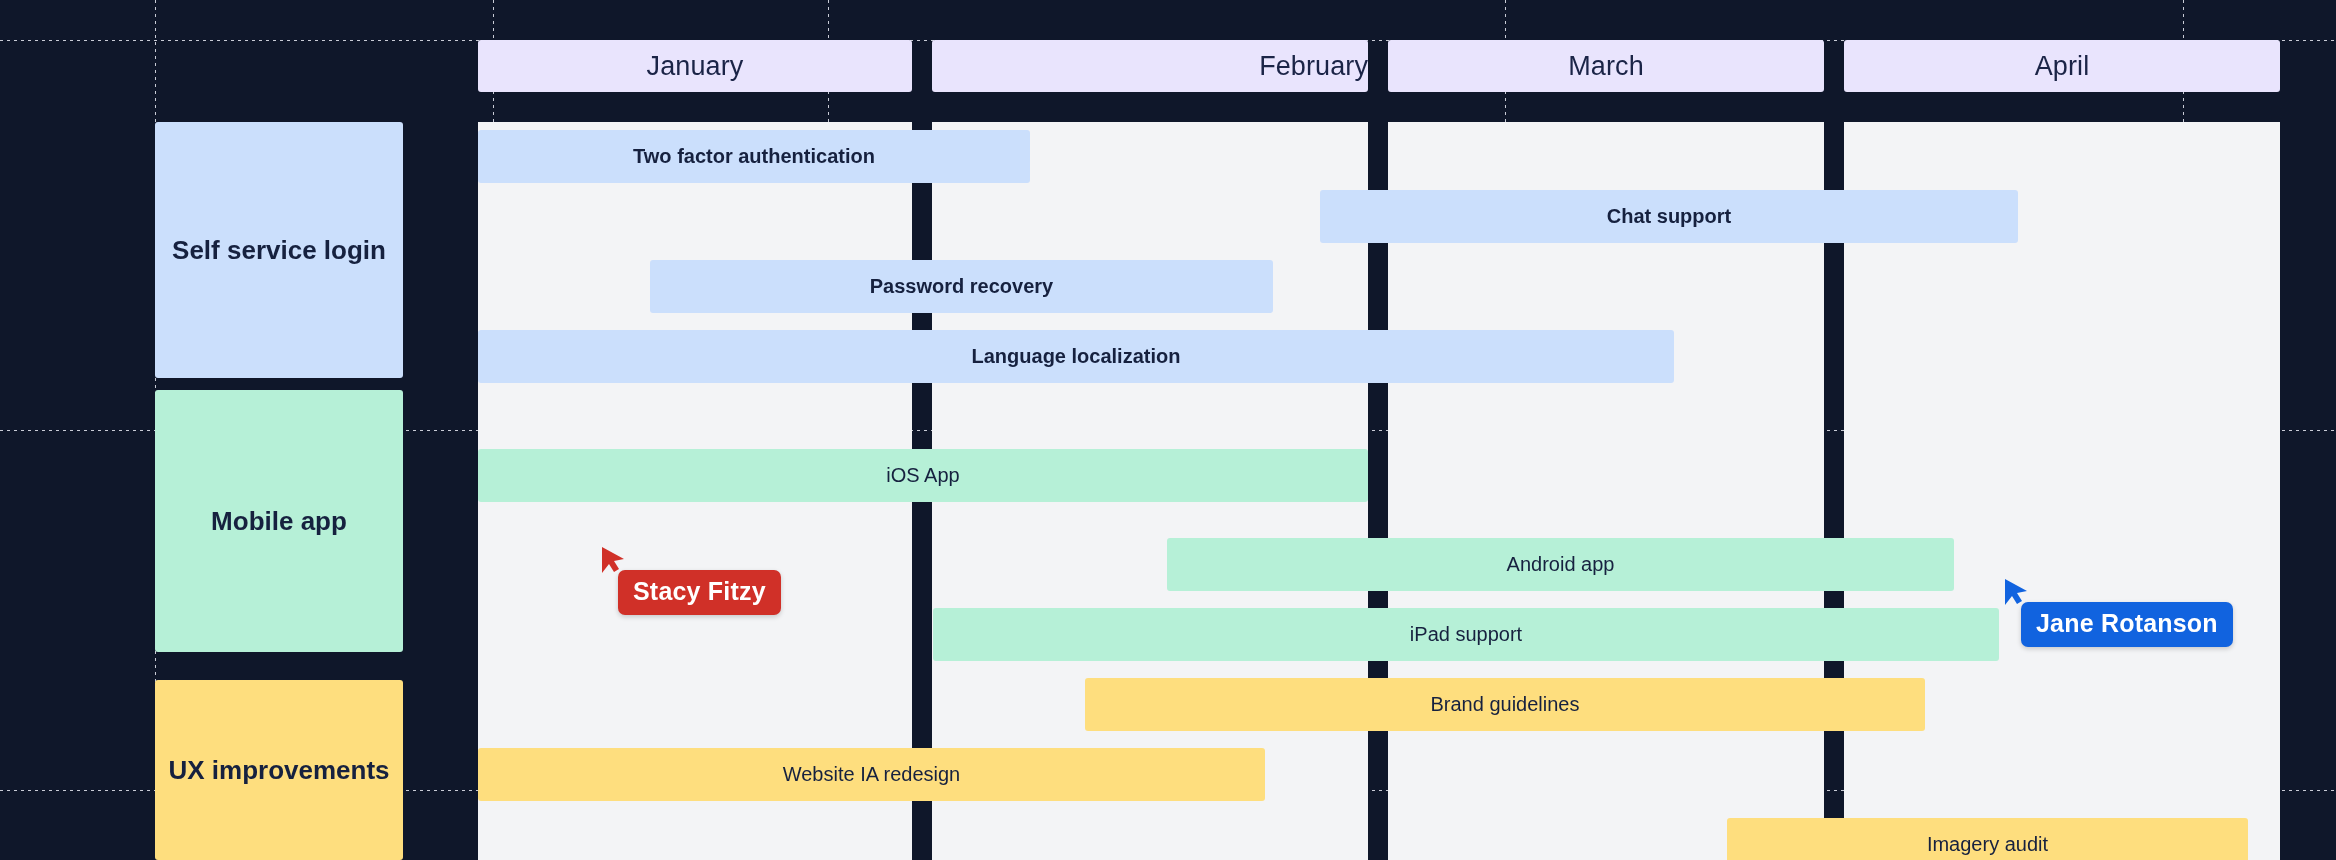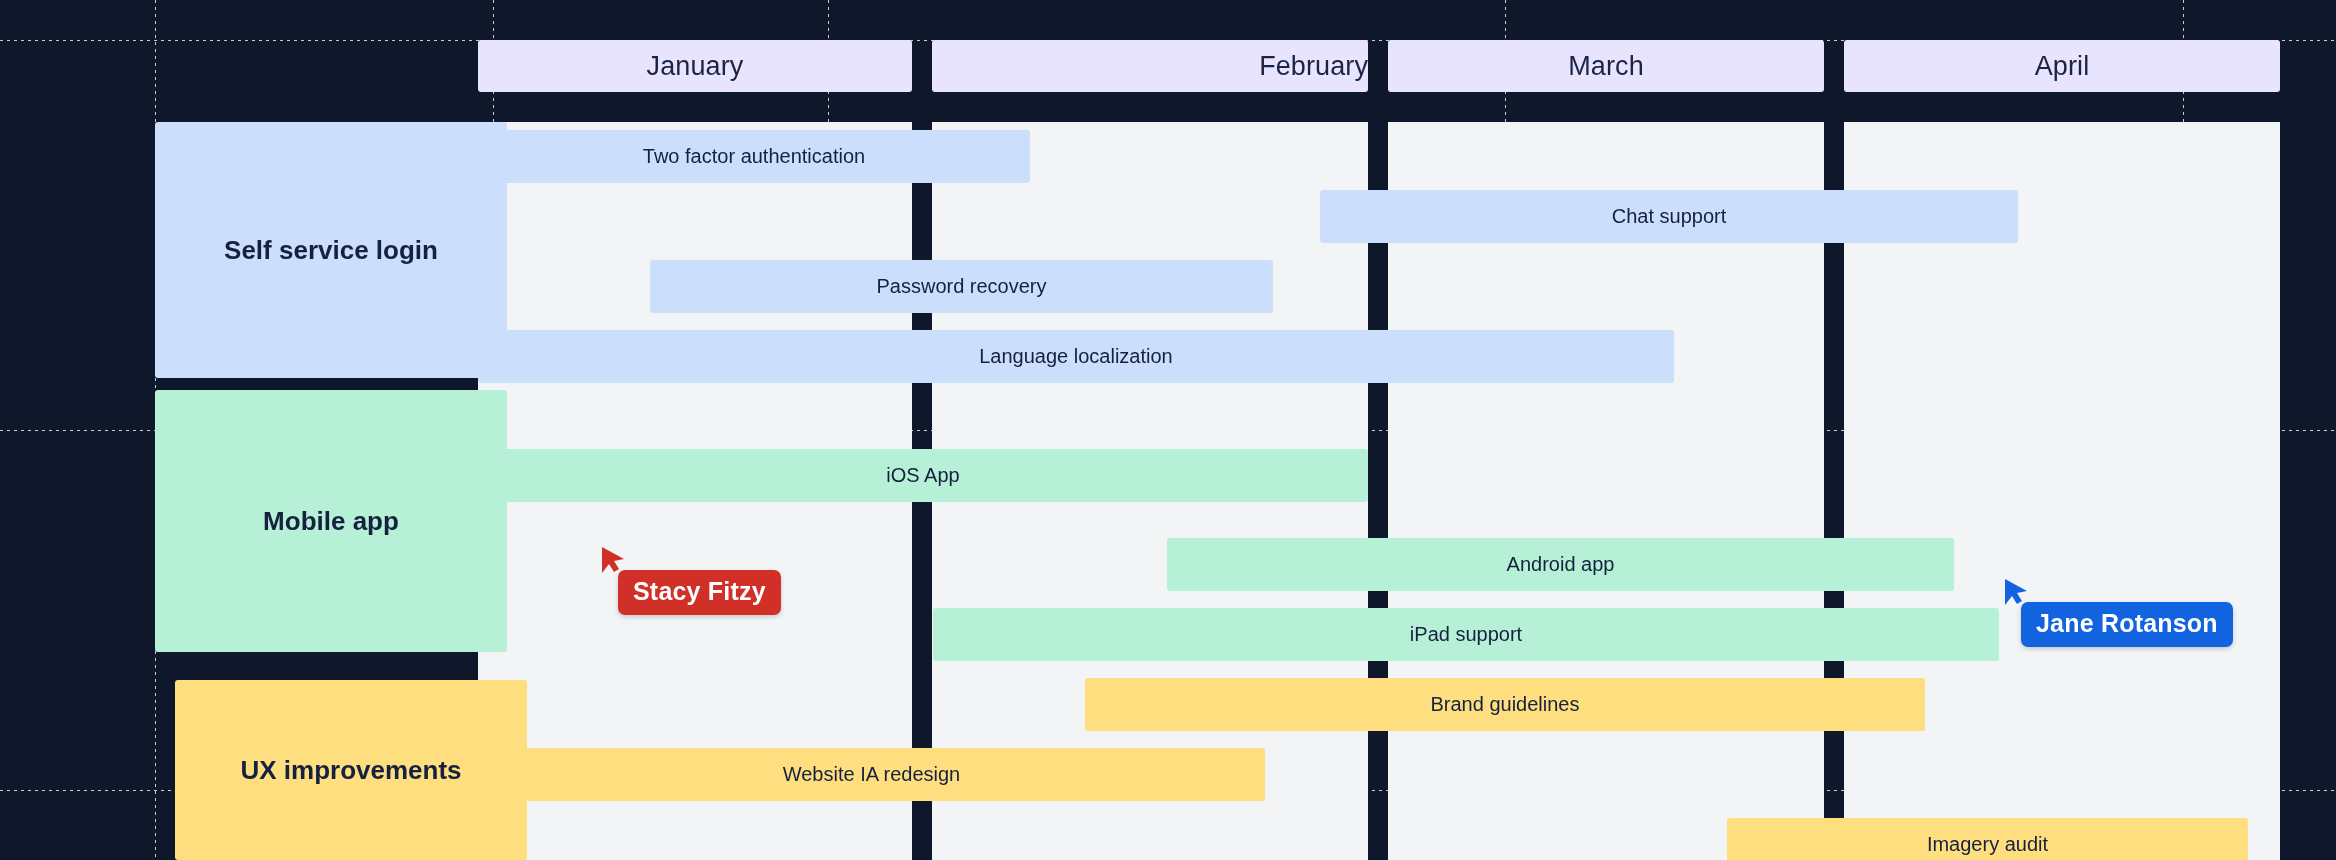--- a/index.html
+++ b/index.html
@@ -43,47 +43,47 @@
   
   .month-band {
     position: absolute;
     background: #f3f4f6;
   }
 
   
   .group-cell {
     position: absolute;
     left: 155px;
-    width: 352px;
+    width: 248px;
     border-radius: 3px;
     display: flex; align-items: center; justify-content: center;
     text-align: center;
     color: #16213f;
     font-size: 26px;
     font-weight: 700;
     line-height: 1.25;
     padding: 0 4px;
   }
   .group-cell.blue   { background: #cbdffc; }
   .group-cell.green  { background: #b6f0d7; }
-  .group-cell.yellow { background: #fede7e; margin-left: 20px; }
+  .group-cell.yellow { background: #fede7e; }
 
   
   .bar {
     position: absolute;
     height: 53px;
     border-radius: 3px;
     display: flex; align-items: center; justify-content: center;
     color: #16213f;
     font-size: 20px;
     font-weight: 400;
     white-space: nowrap;
     overflow: hidden;
   }
-  .bar.blue   { background: #cbdffc; }
+  .bar.blue   { background: #cbdffc; font-weight: bold; }
   .bar.green  { background: #b6f0d7; }
   .bar.yellow { background: #fede7e; }
 
   
   .cursor { position: absolute; }
   .cursor .arrow { position: absolute; left: 0; top: 0; width: 26px; height: 30px; }
   .cursor .tag {
     position: absolute;
     left: 18px; top: 25px;
     padding: 7px 15px 9px 15px;

